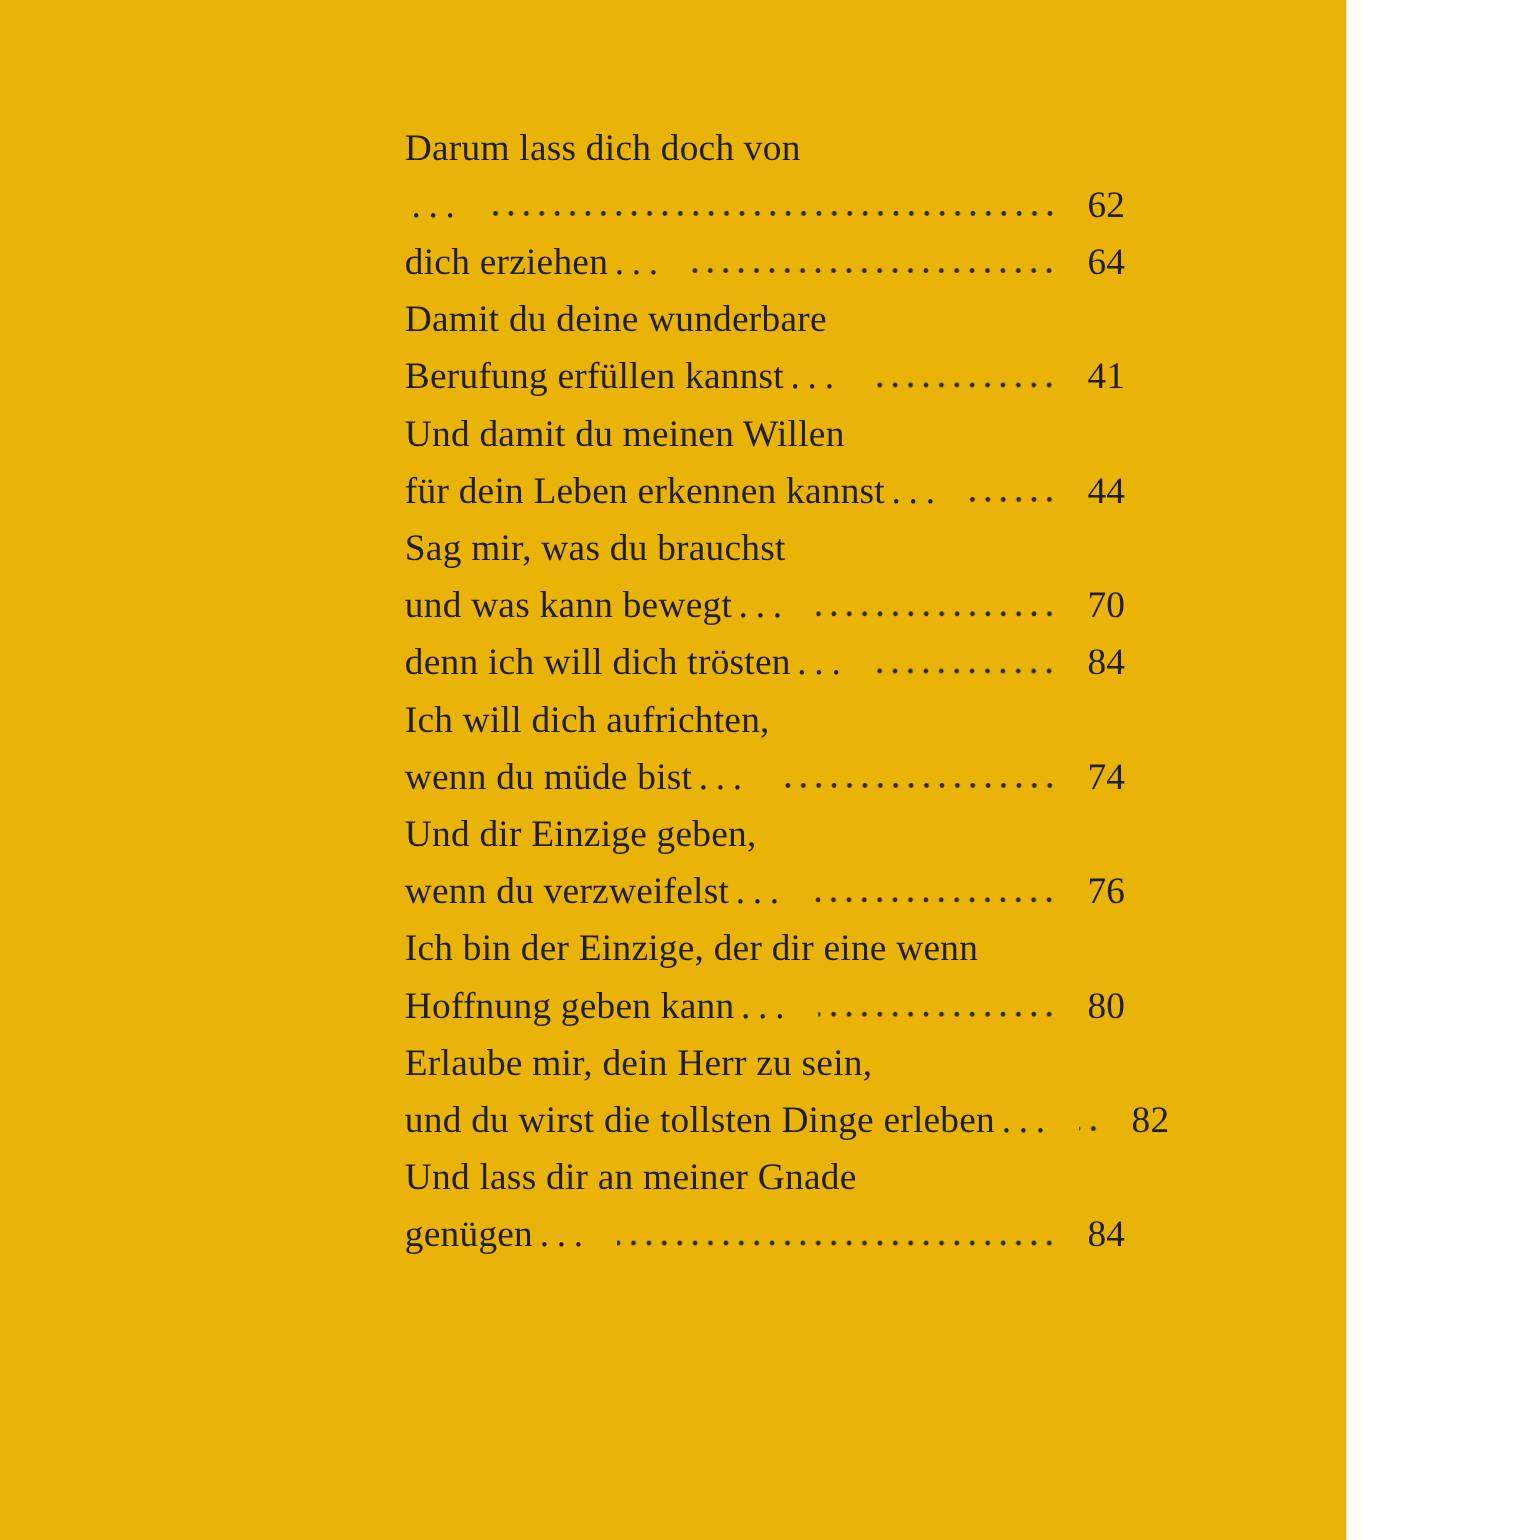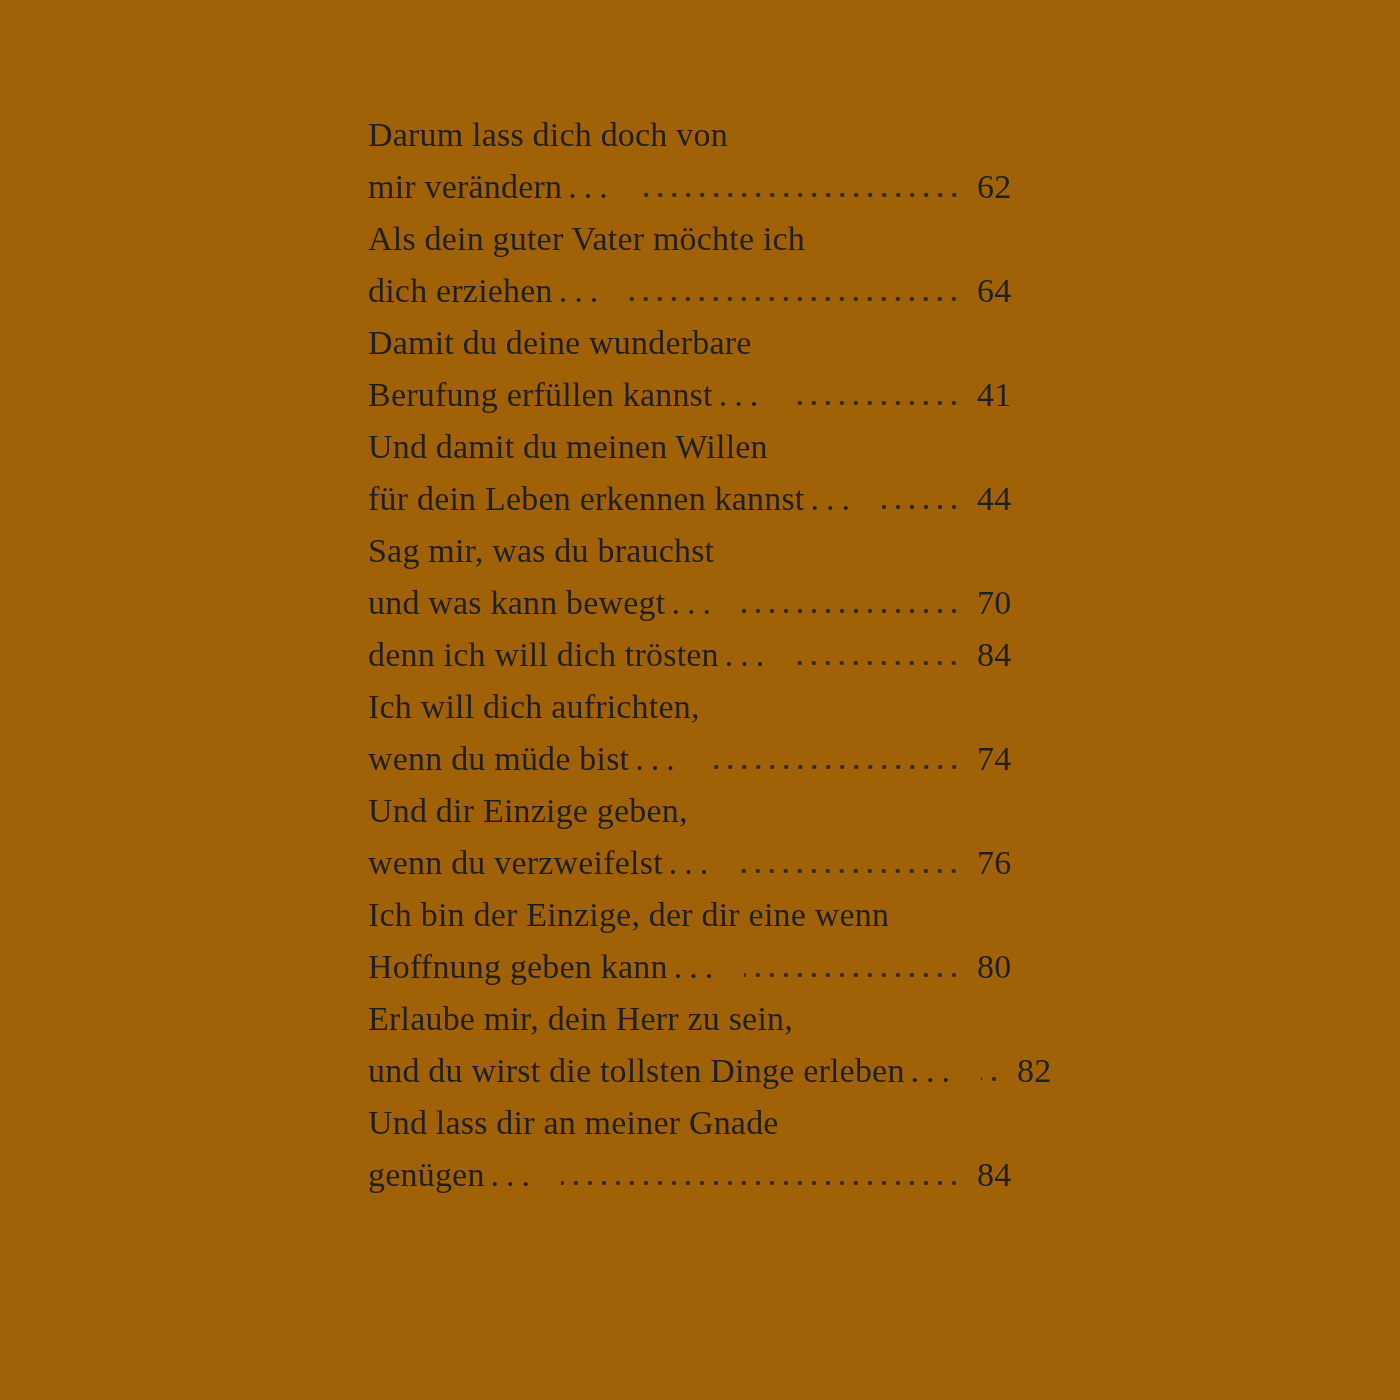--- a/index.html
+++ b/index.html
@@ -5,23 +5,23 @@
   html, body {
     margin: 0;
     padding: 0;
     width: 1400px;
     height: 1400px;
     background: #ffffff;
     overflow: hidden;
   }
   .page {
     position: relative;
-    width: 1400px;
+    width: 1224px;
     height: 1400px;
-    background: #a16207;
+    background: #eab308;
   }
   .toc {
     position: absolute;
     left: 368px;
     top: 109px;
     width: 655px;
     font-family: "Liberation Serif", "DejaVu Serif", serif;
     font-size: 34px;
     line-height: 52px;
     color: #1f1f1f;
@@ -47,39 +47,38 @@
     height: 6px;
     margin: 0 16px 0 24px;
     background-image: radial-gradient(circle, #2a2a2a 1.8px, rgba(0,0,0,0) 2.5px);
     background-size: 14px 6px;
     background-repeat: repeat-x;
     background-position: right center;
     min-width: 20px;
   }
   .num {
     min-width: 46px;
+    text-align: right;
   }
 </style>
 </head>
 <body style="background: rgb(255, 255, 255);">
 
 <div class="page">
   <div class="toc" id="toc" style="color: rgb(31, 31, 31);">
   <div class="entry">
     <div class="l1">Darum lass dich doch von</div>
     <div class="l2">
-      <span class="txt">mir verändern</span>
           <span class="tdots">...</span>
       <span class="leader"></span>
       <span class="num">62</span>
     </div>
   </div>
 
   <div class="entry">
-    <div class="l1">Als dein guter Vater möchte ich</div>
     <div class="l2">
       <span class="txt">dich erziehen</span>
           <span class="tdots">...</span>
       <span class="leader"></span>
       <span class="num">64</span>
     </div>
   </div>
 
   <div class="entry">
     <div class="l1">Damit du deine wunderbare</div>

